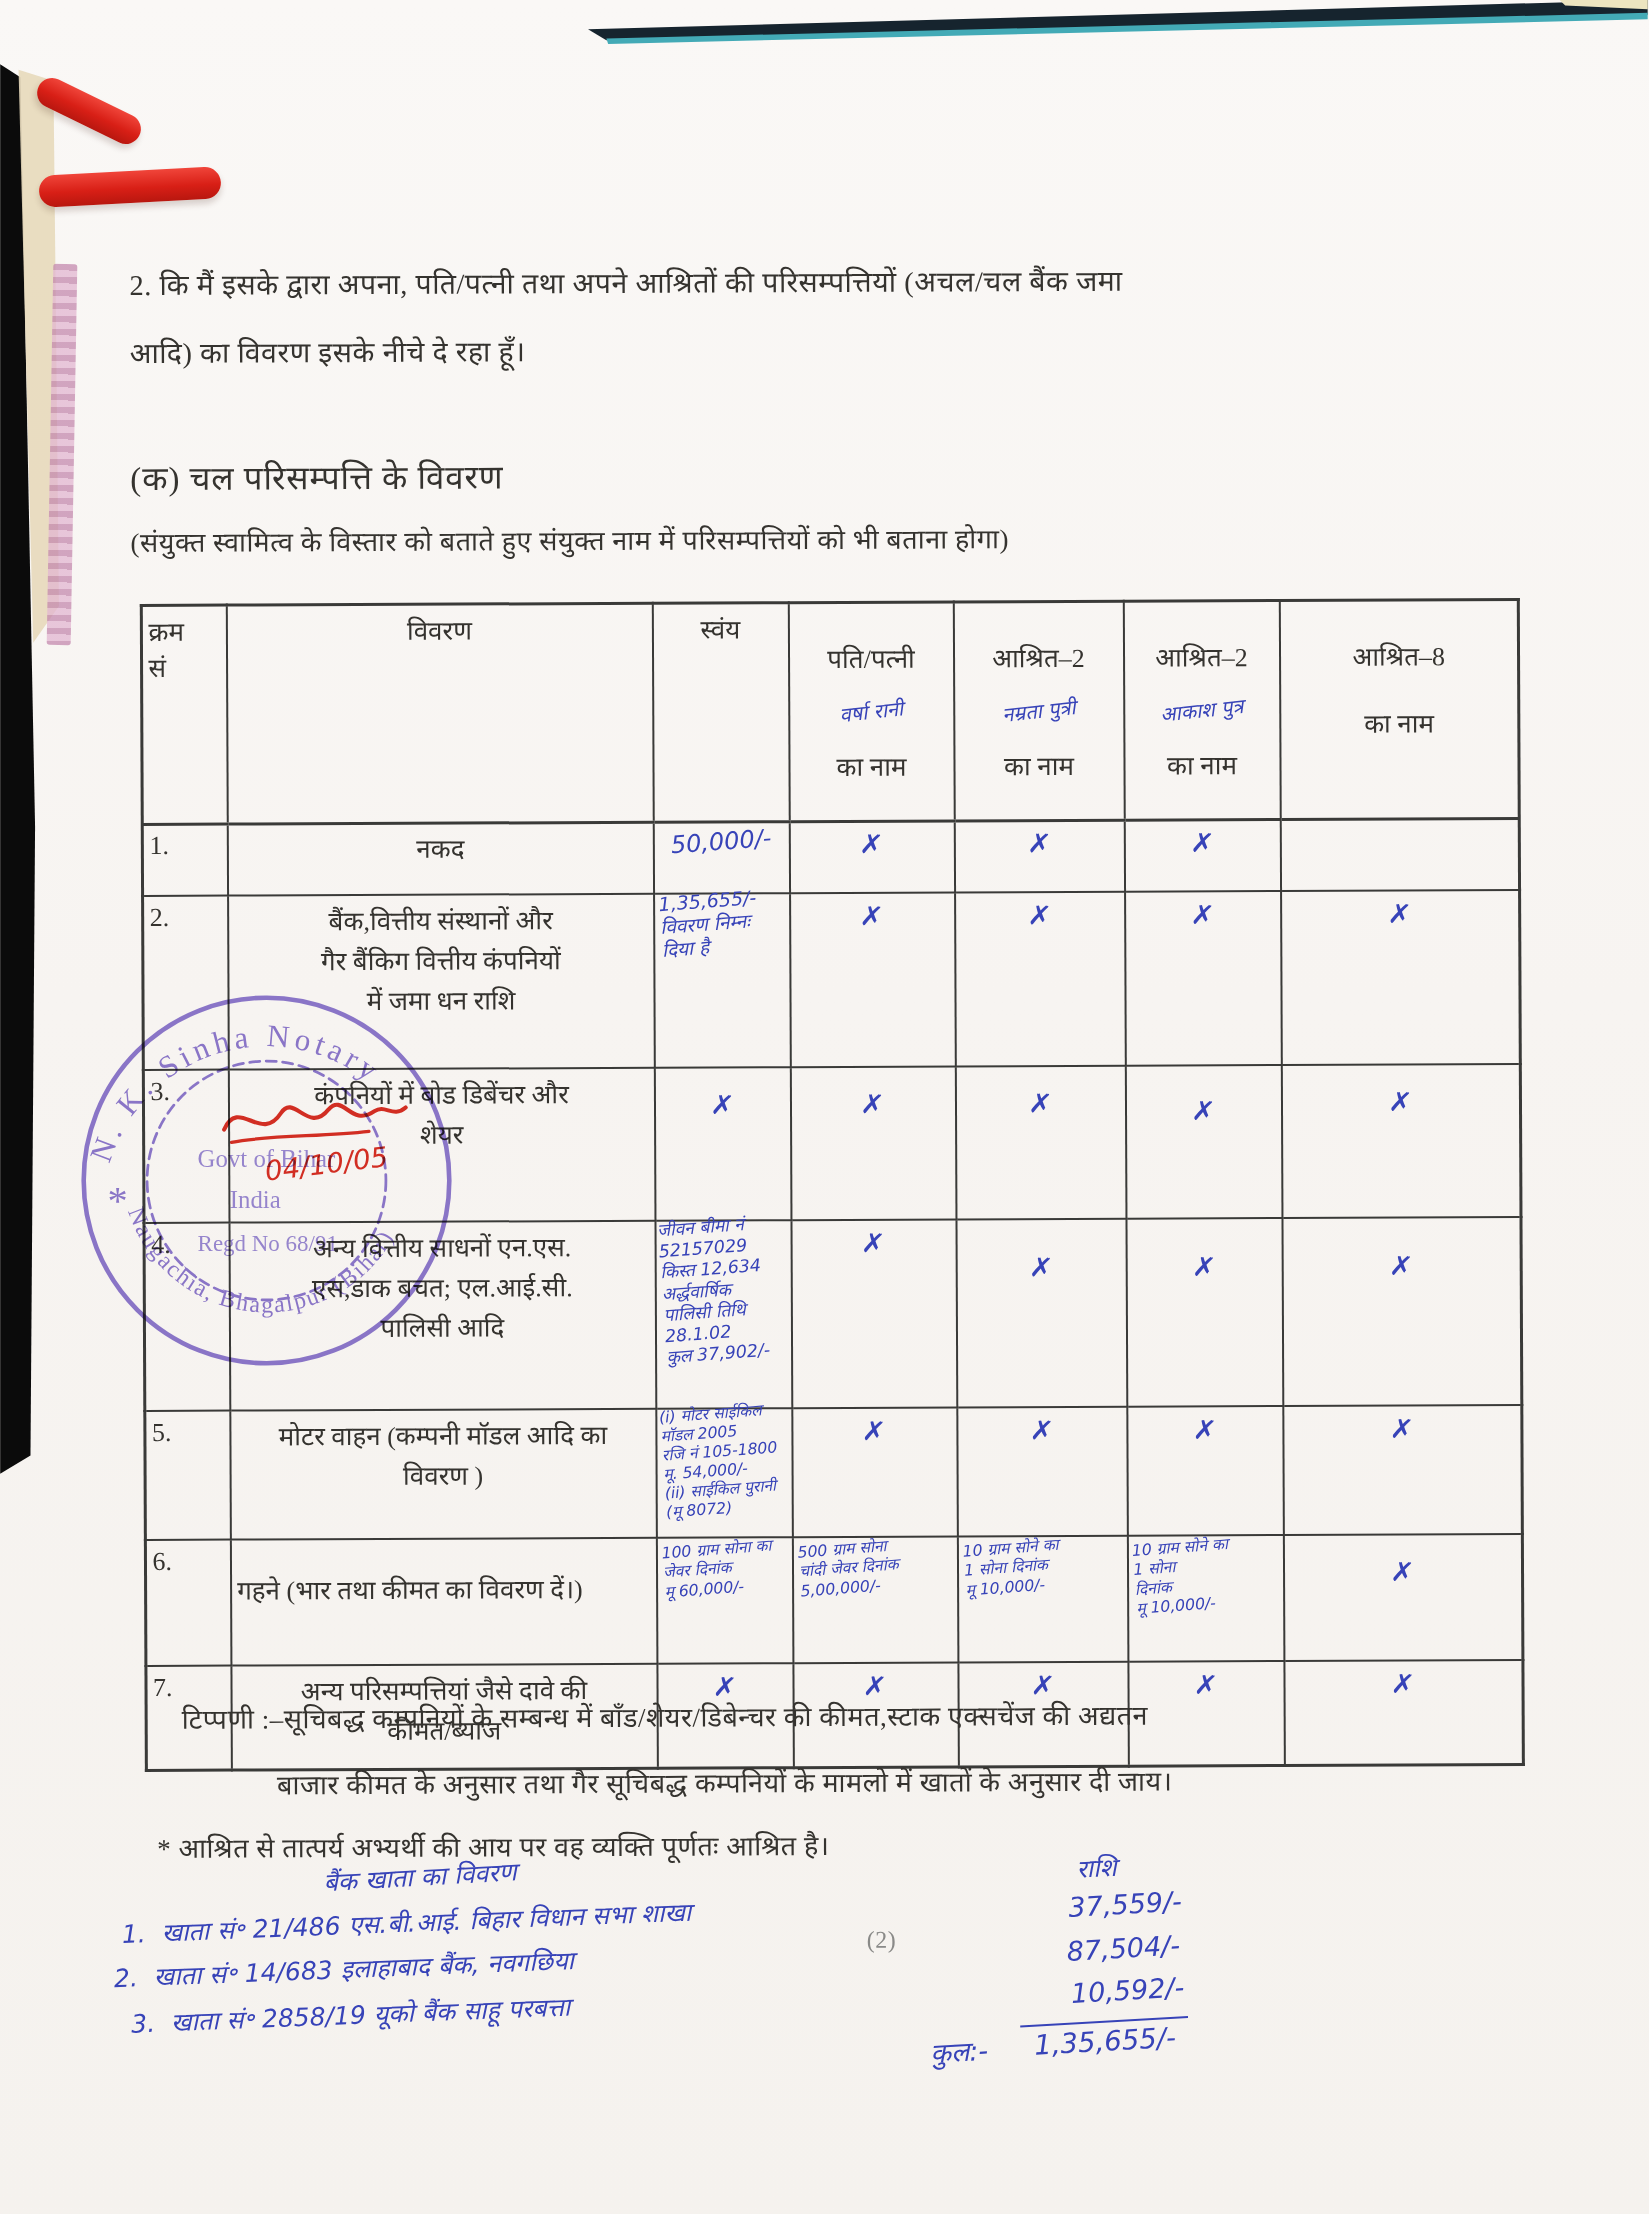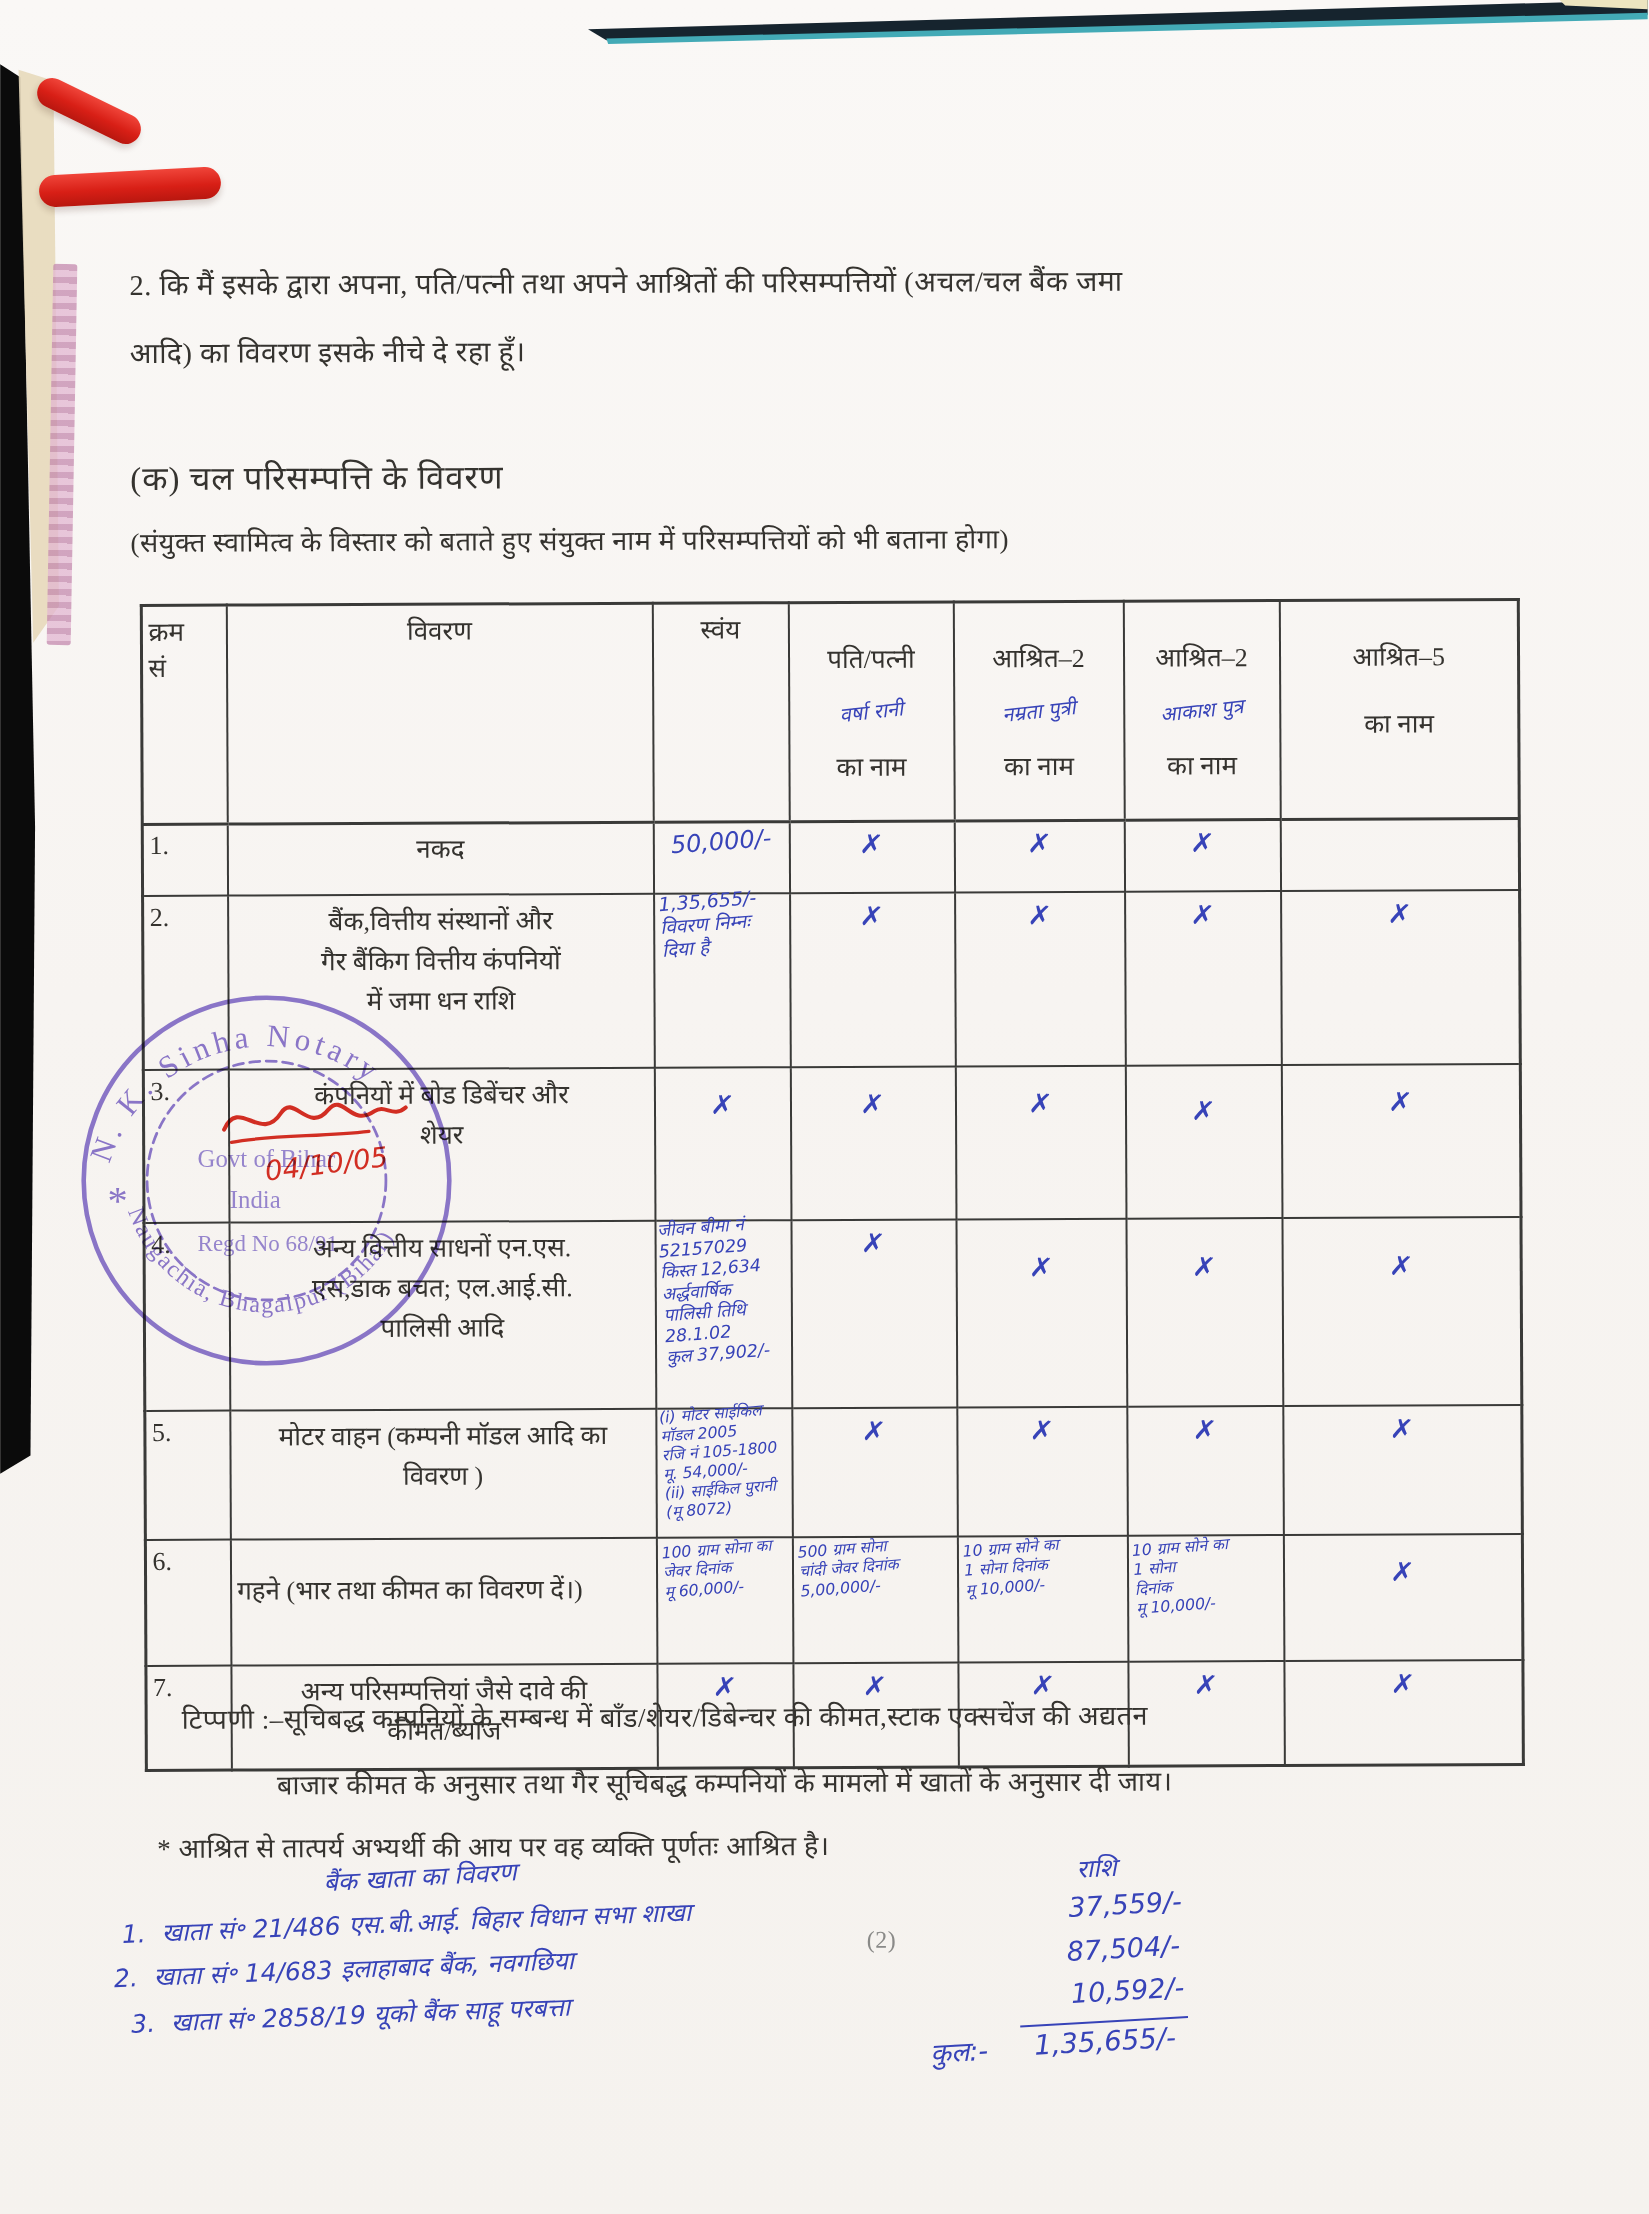--- a/index.html
+++ b/index.html
@@ -126,21 +126,21 @@
           <div class="h-top">आश्रित–2</div>
           <div class="h-hw hw">नम्रता पुत्री</div>
           <div class="h-bot">का नाम</div>
         </th>
         <th>
           <div class="h-top">आश्रित–2</div>
           <div class="h-hw hw">आकाश पुत्र</div>
           <div class="h-bot">का नाम</div>
         </th>
         <th>
-          <div class="h-top">आश्रित–5</div>
+          <div class="h-top">आश्रित–8</div>
           <div class="h-bot">का नाम</div>
         </th>
       </tr>
 
       <tr style="height:72px;">
         <td class="sno">1.</td>
         <td class="desc" style="padding-top:5.5px;">नकद</td>
         <td class="xc"><span class="hw hw-cash hw-val">50,000/-</span></td>
         <td class="xc"><span class="hw xmark">✗</span></td>
         <td class="xc"><span class="hw xmark">✗</span></td>

